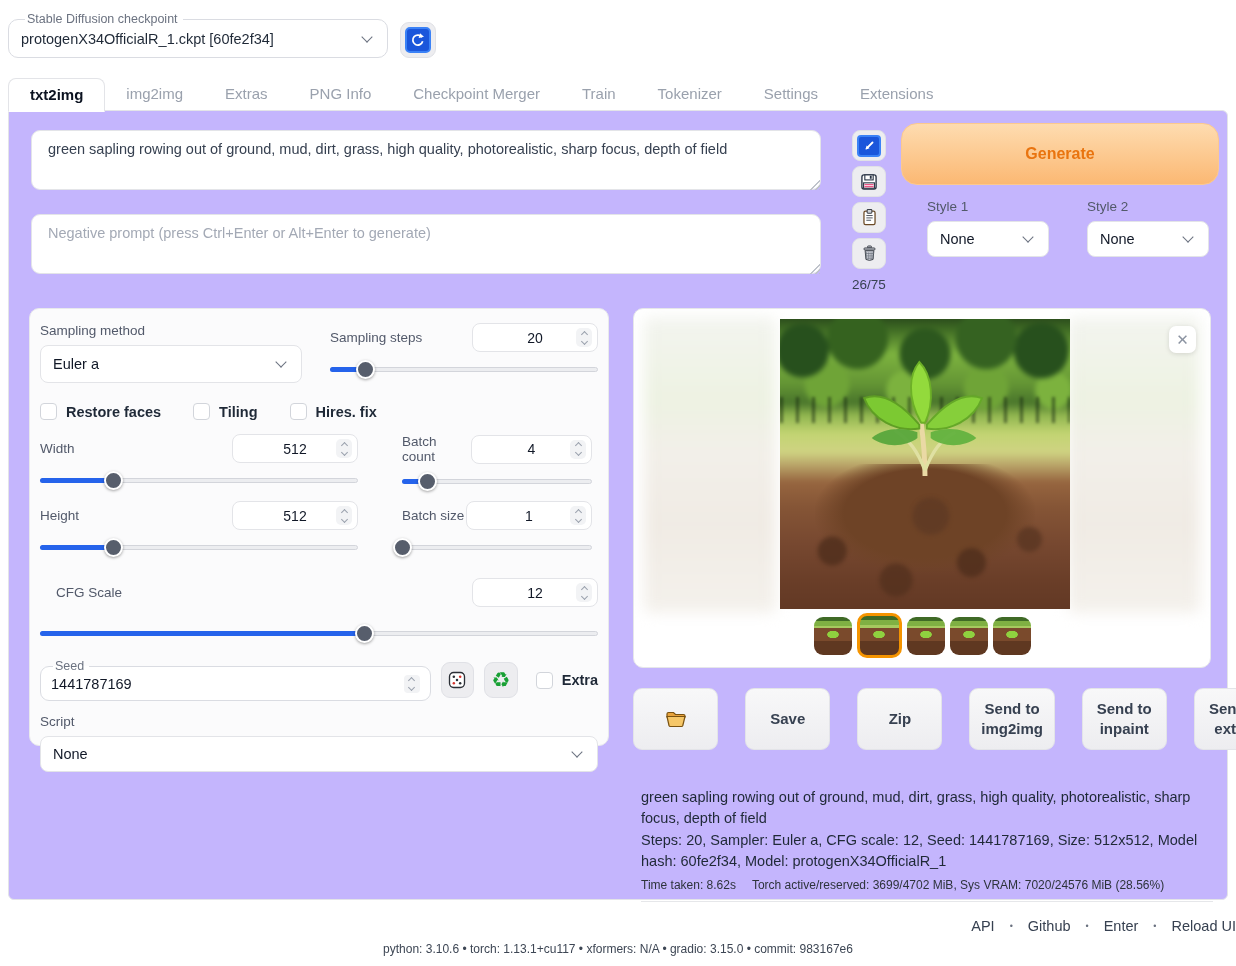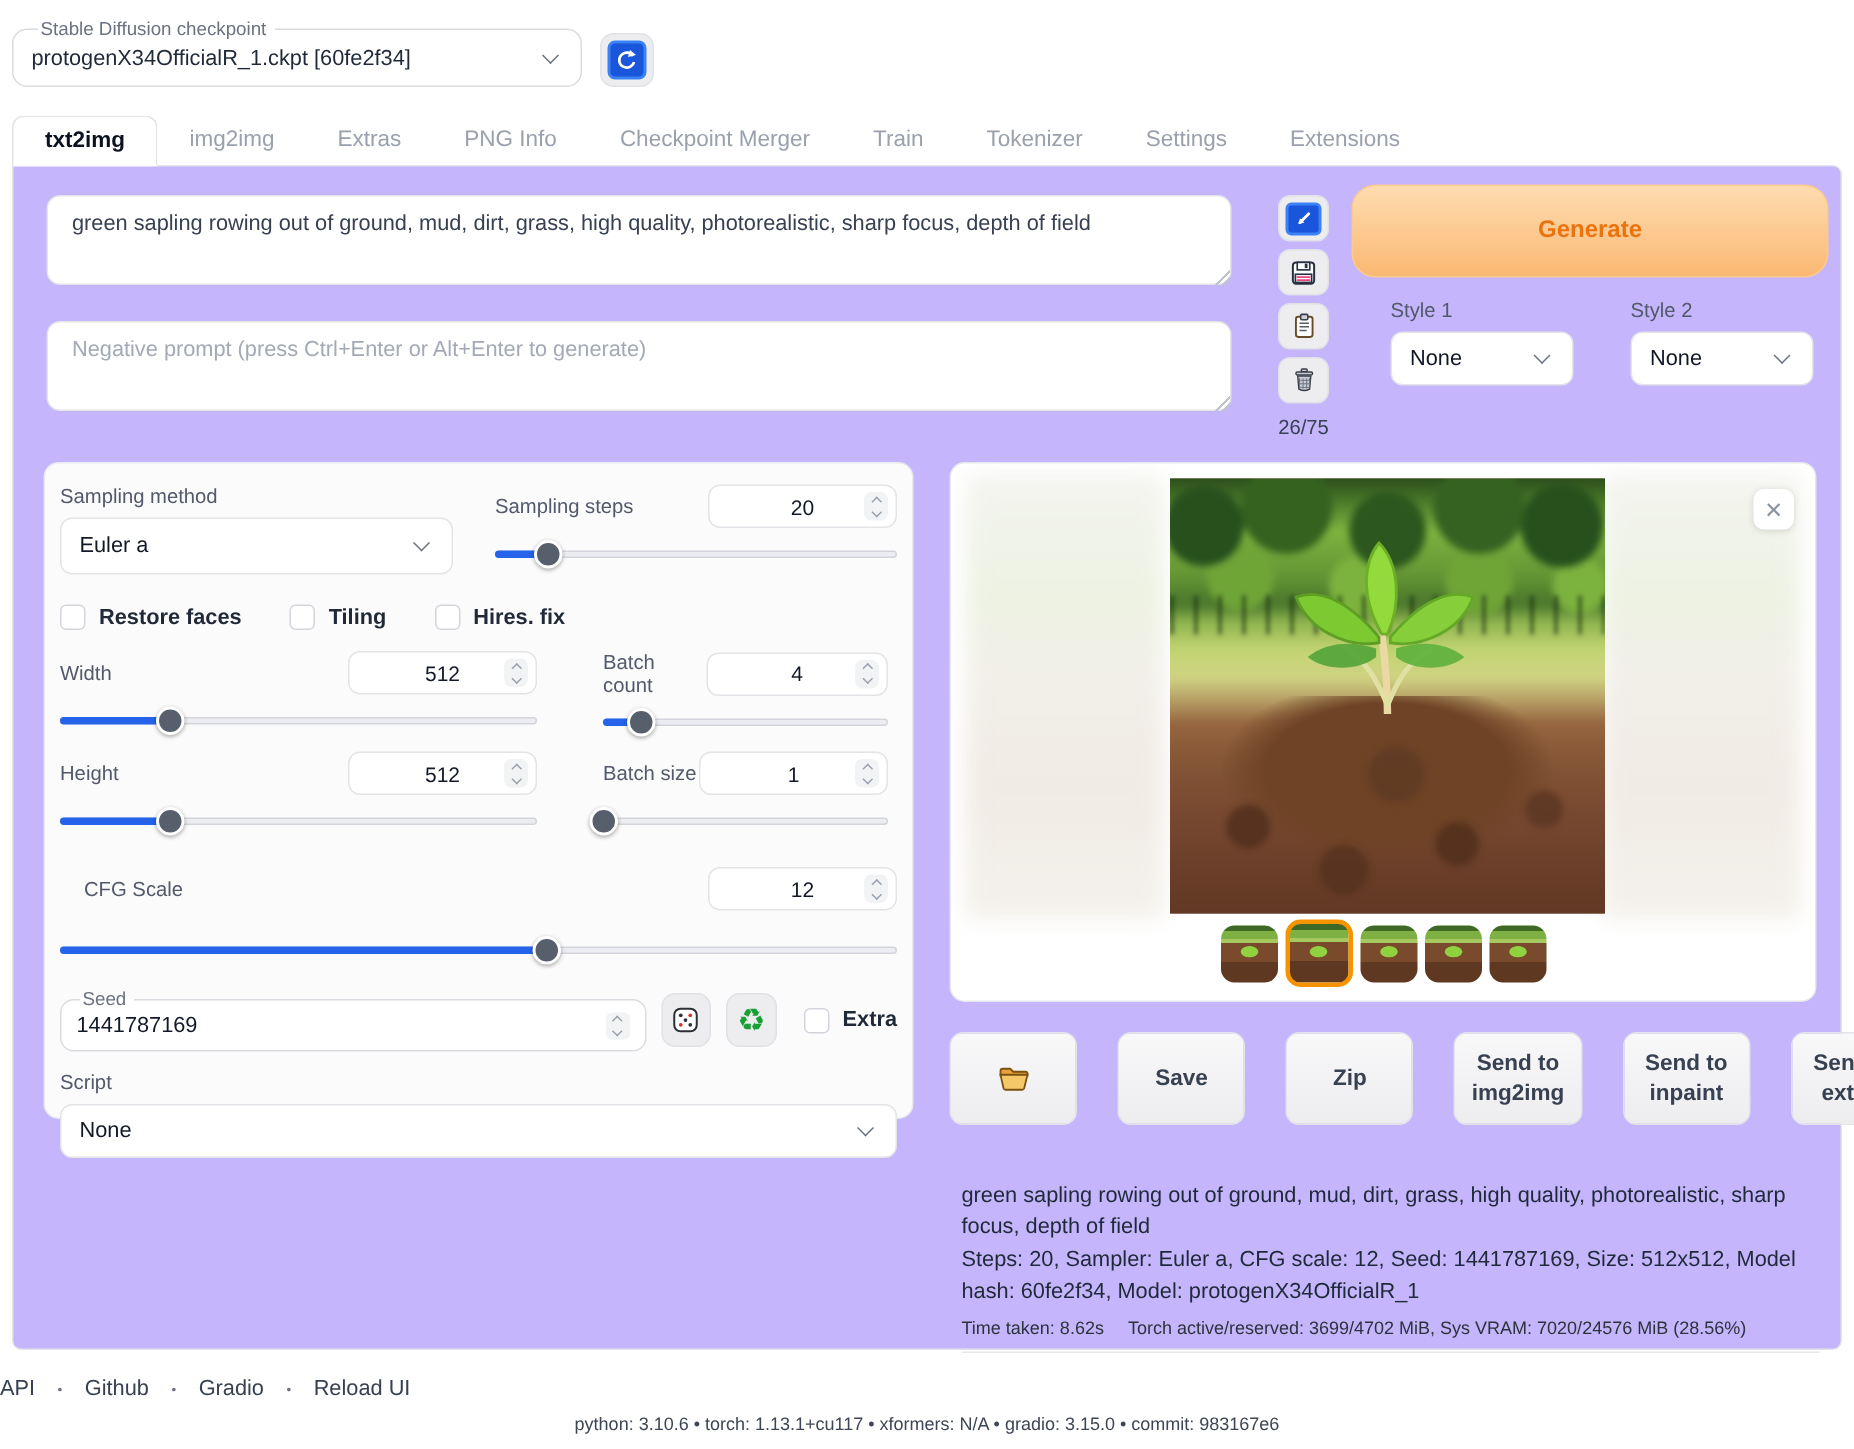--- a/index.html
+++ b/index.html
@@ -9,21 +9,21 @@
   
   .ckpt-field{position:absolute;left:8px;top:12px;width:380px;height:46px;border:1px solid #dadce2;border-radius:10px;margin:0;padding:0 12px;background:#fff}
   .ckpt-field legend{font-size:12.5px;color:#6b7280;padding:0 5px 0 2px;margin-left:4px}
   .ckpt-row{display:flex;align-items:center;height:26px}
   .ckpt-value{font-size:14.5px;color:#1f2937}
   .chev{width:8px;height:8px;border-right:1.8px solid #6b7280;border-bottom:1.8px solid #6b7280;transform:rotate(45deg);margin-left:auto;margin-right:4px;margin-top:-4px}
   .refresh-btn{position:absolute;left:400px;top:22px;width:36px;height:36px;background:#ededf0;border:1px solid #e0e1e6;border-radius:9px;display:flex;align-items:center;justify-content:center;cursor:pointer}
   .refresh-inner{width:26px;height:26px;background:#1a56db;border:2px solid #3b82f6;border-radius:5px;display:flex;align-items:center;justify-content:center}
 
   
-  .tabs{position:absolute;left:8px;top:77px;height:34px;display:flex;align-items:flex-start;z-index:3}
+  .tabs{position:absolute;left:8px;top:77px;height:34px;display:flex;align-items:center;z-index:3}
   .tab{padding:0 21px;font-size:15px;line-height:32px;color:#9aa1ad;cursor:pointer}
   .tab.active{border:1px solid #e3e4e8;border-bottom:1px solid #fff;border-radius:8px 8px 0 0;background:#fff;color:#0b1220;font-weight:700;margin-bottom:-1px;position:relative;z-index:4}
 
   
   .content{position:absolute;left:8px;top:110px;width:1220px;height:790px;border:1px solid #e3e4e8;border-radius:0 6px 6px 6px;background:#c4b5fd}
 
   
   .ta{position:absolute;left:22px;width:790px;height:60px;border:1px solid #e3e4e8;border-radius:9px;padding:10px 16px;font-family:"Liberation Sans",sans-serif;font-size:14.5px;color:#374151;resize:none;outline:none;background:#fff}
   .ta::placeholder{color:#a3a9b5}
   .ta.p1{top:19px}.ta.p2{top:103px}
@@ -112,21 +112,21 @@
 
   .out-btns{position:absolute;left:624px;top:577px;width:646px;display:grid;grid-template-columns:repeat(6,1fr);gap:27px}
   .obtn{height:62px;background:linear-gradient(180deg,#f8f8f9,#ededf0);border:1px solid #e3e4e8;border-radius:9px;display:flex;align-items:center;justify-content:center;text-align:center;font-size:15px;font-weight:600;color:#374151;padding:0 5px;line-height:1.35;cursor:pointer}
 
   .info{position:absolute;left:632px;top:676px;width:572px}
   .info-prompt,.info-params{font-size:14.5px;color:#1f2937;line-height:1.48}
   .time-row{margin-top:5px;font-size:12px;color:#2d333b;display:flex;gap:16px;padding-bottom:9px;border-bottom:1px solid #e6e7ea}
 
   
   .footer{position:absolute;left:0;right:0;top:918px;text-align:center}
-  .flinks{display:flex;justify-content:flex-start;align-items:center;gap:15px;font-size:14.5px;color:#374151}
+  .flinks{display:flex;justify-content:flex-end;align-items:center;gap:15px;font-size:14.5px;color:#374151}
   .flink{cursor:pointer}
   .dot{color:#6b7280;font-size:9px}
   .fver{margin-top:8px;font-size:12px;color:#3d4654}
 
   svg{display:block}
 </style>
 </head>
 <body>
 
 <fieldset class="ckpt-field">
@@ -456,18 +456,18 @@
     </div>
   </div>
 </div>
 
 <div class="footer">
   <div class="flinks">
     <span class="flink">API</span>
     <span class="dot">•</span>
     <span class="flink">Github</span>
     <span class="dot">•</span>
-    <span class="flink">Gradio</span>
+    <span class="flink">Enter</span>
     <span class="dot">•</span>
     <span class="flink">Reload UI</span>
   </div>
   <div class="fver">python: 3.10.6  •  torch: 1.13.1+cu117  •  xformers: N/A  •  gradio: 3.15.0  •  commit: 983167e6</div>
 </div>
 
 </body></html>

